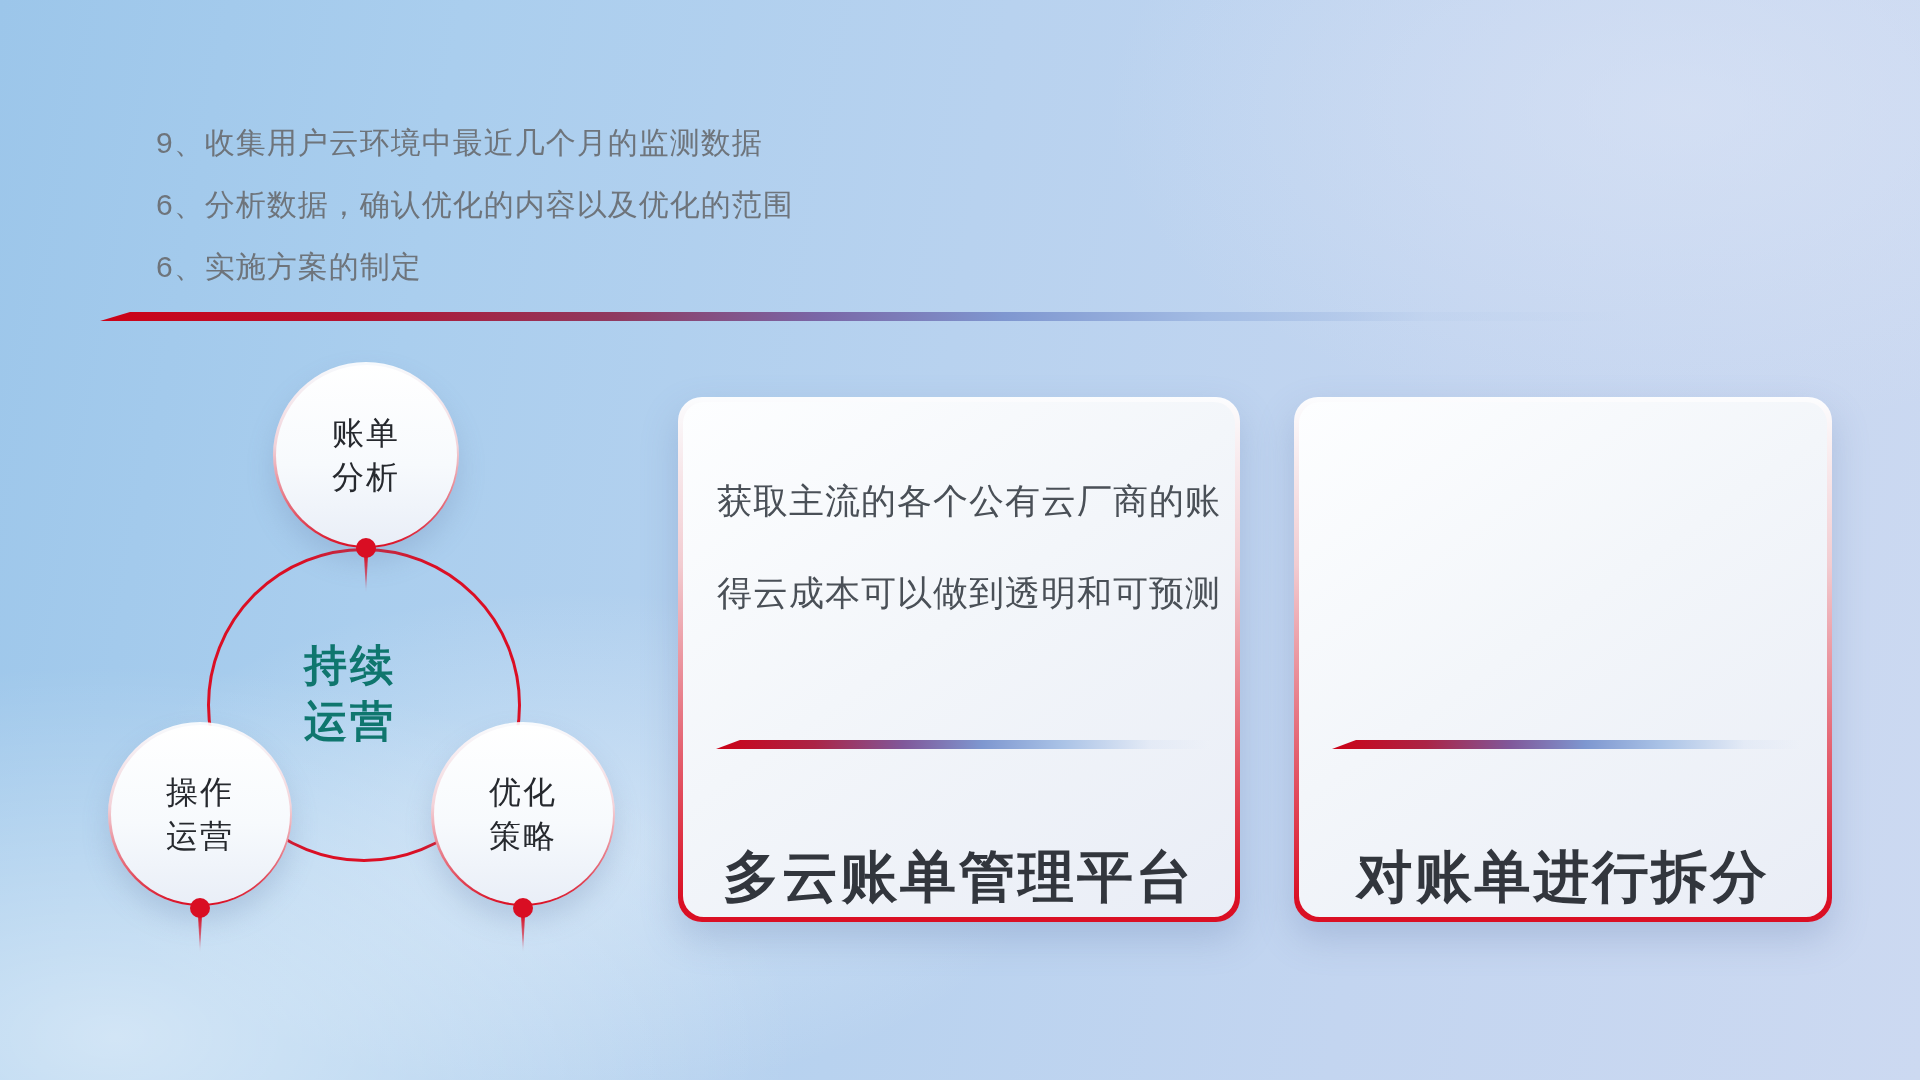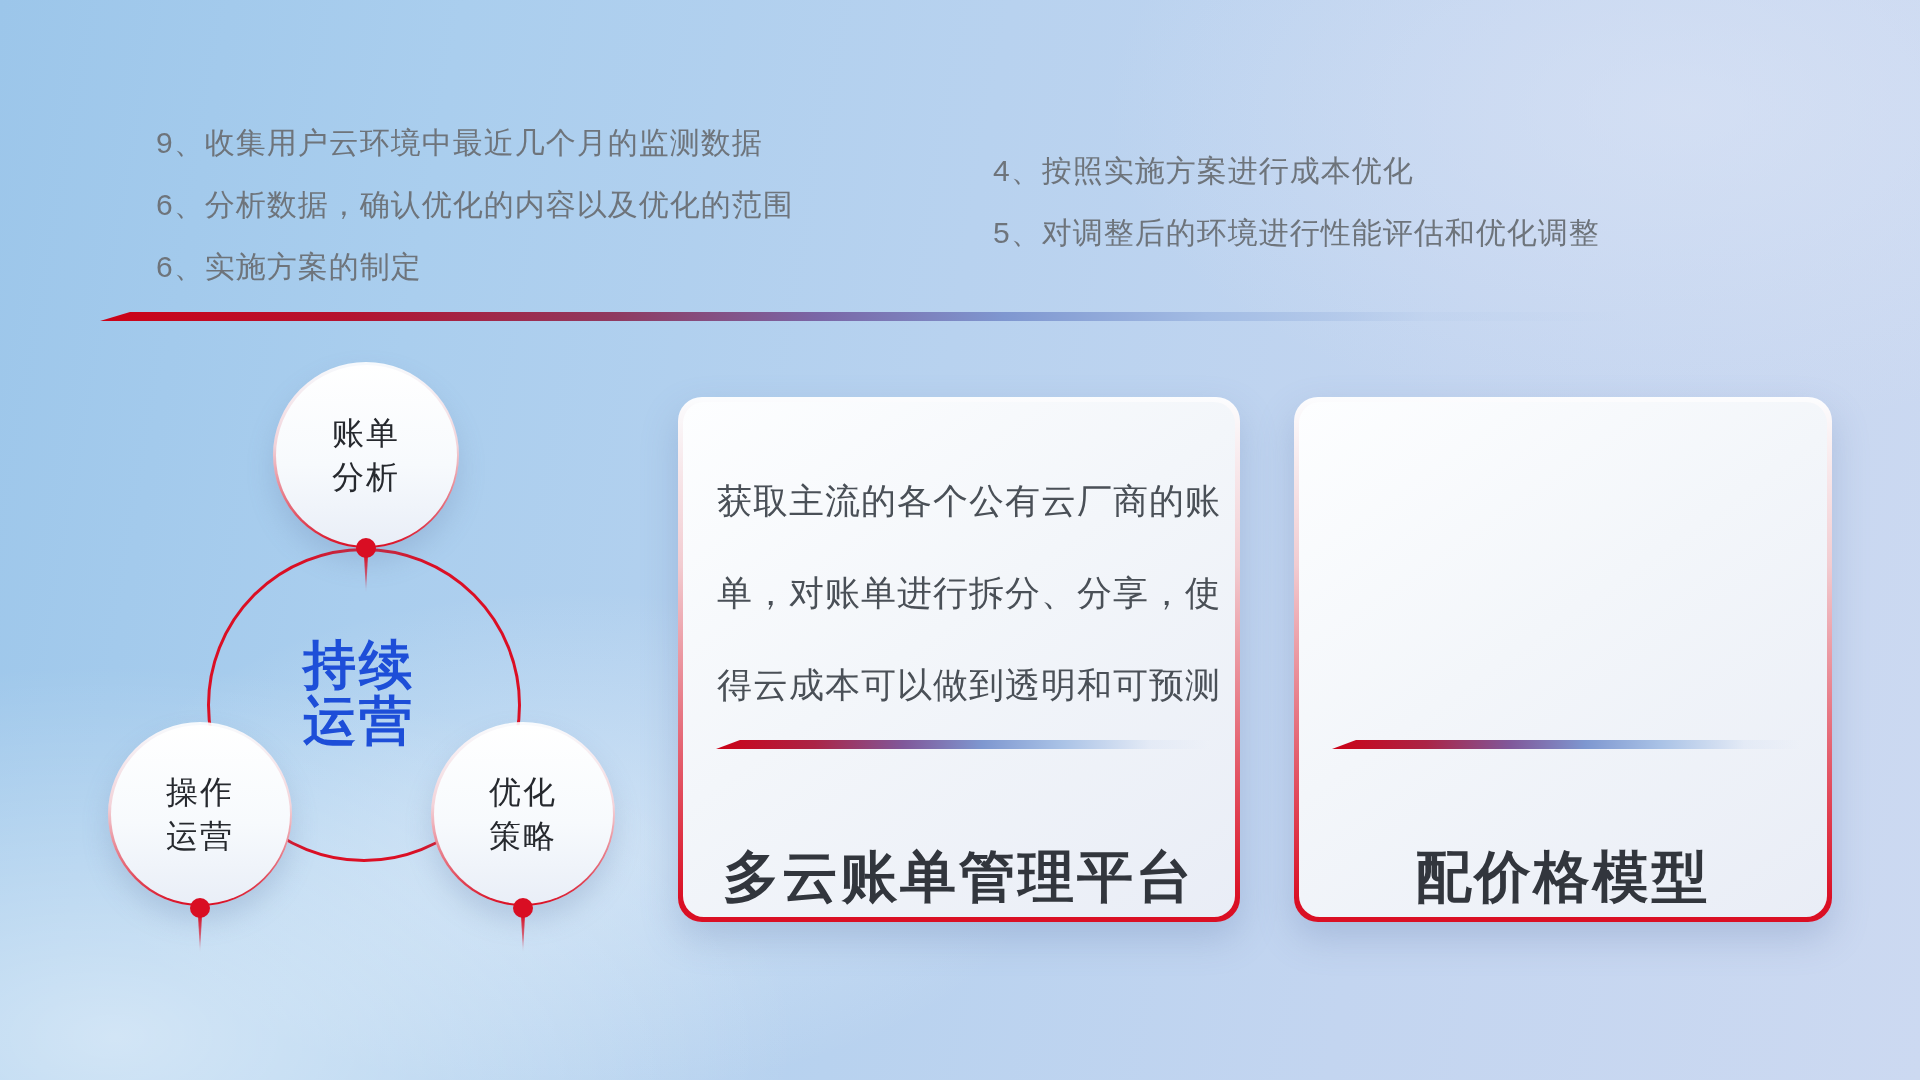--- a/index.html
+++ b/index.html
@@ -41,23 +41,23 @@
   .bubble {
     width:100%; height:100%; border-radius:50%;
     background:linear-gradient(180deg, #ffffff 0%, #f7fafd 55%, #e9eef7 100%);
     display:flex; flex-direction:column; align-items:center; justify-content:center;
     color:#26292e; font-size:32px; line-height:44px; font-weight:500; letter-spacing:2px;
   }
   .bubble-top    { left:273px; top:362px; width:186px; height:186px; }
   .bubble-left   { left:108px; top:722px; width:184px; height:184px; }
   .bubble-right  { left:431px; top:722px; width:184px; height:184px; }
   .ring-center-label {
-    position:absolute; left:202px; top:548px; width:314px; height:290px;
+    position:absolute; left:193px; top:548px; width:314px; height:290px;
     display:flex; flex-direction:column; align-items:center; justify-content:center;
-    color:#1d4ed8; font-weight:700; font-size:53px; line-height:56px; letter-spacing:3px;
+    color:#0f766e; font-weight:700; font-size:43px; line-height:56px; letter-spacing:3px;
   }
   .pin { position:absolute; width:20px; height:20px; border-radius:50%; background:#d90e23; z-index:5; }
   .pin::after {
     content:""; position:absolute; left:50%; top:17px; transform:translateX(-50%);
     width:4px; height:38px;
     background:linear-gradient(180deg, #d90e23 0%, rgba(217,14,35,0.55) 60%, rgba(217,14,35,0) 100%);
     clip-path:polygon(0 0, 100% 0, 50% 100%);
   }
   .pin-top   { left:356px; top:538px; }
   .pin-left  { left:190px; top:898px; }
@@ -91,24 +91,20 @@
 </head>
 <body>
 
 <div class="stage">
 
   <div class="step-list steps-left">
     <div>9、收集用户云环境中最近几个月的监测数据</div>
     <div>6、分析数据，确认优化的内容以及优化的范围</div>
     <div>6、实施方案的制定</div>
   </div>
-  <div class="step-list steps-right">
-    <div>4、按照实施方案进行成本优化</div>
-    <div>5、对调整后的环境进行性能评估和优化调整</div>
-  </div>
 
   <div class="main-divider"></div>
 
   <div class="ring"></div>
 
   <div class="bubble-border bubble-top">
     <div class="bubble">
       <span>账单</span>
       <span>分析</span>
     </div>
@@ -132,28 +128,27 @@
   </div>
 
   <div class="pin pin-top"></div>
   <div class="pin pin-left"></div>
   <div class="pin pin-right"></div>
 
   <div class="card-border card-mid">
     <div class="card">
       <div class="card-body">
         <div>获取主流的各个公有云厂商的账</div>
-        <div>单，对账单进行拆分、分享，使</div>
         <div>得云成本可以做到透明和可预测</div>
       </div>
       <div class="card-divider"></div>
       <div class="card-title">多云账单管理平台</div>
     </div>
   </div>
 
   <div class="card-border card-right">
     <div class="card">
       <div class="card-divider"></div>
-      <div class="card-title">配价格模型</div>
+      <div class="card-title">对账单进行拆分</div>
     </div>
   </div>
 
 </div>
 
 </body></html>

